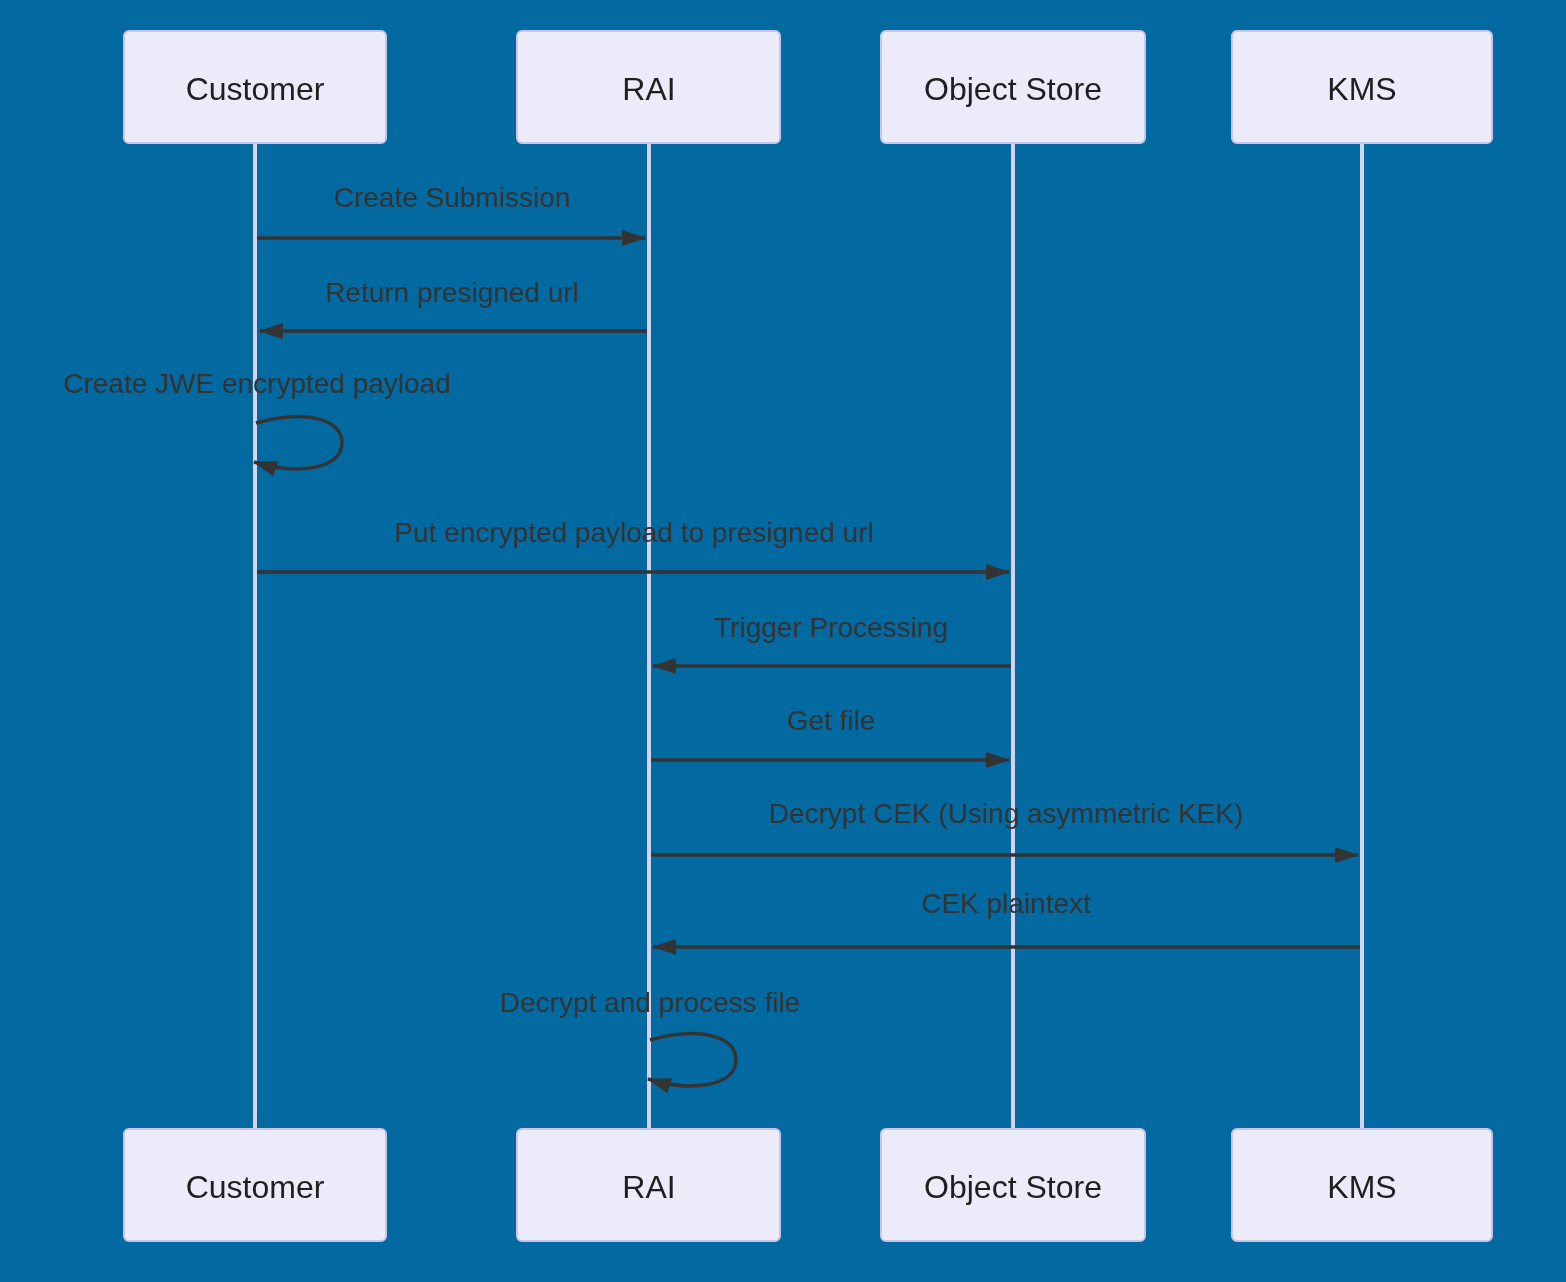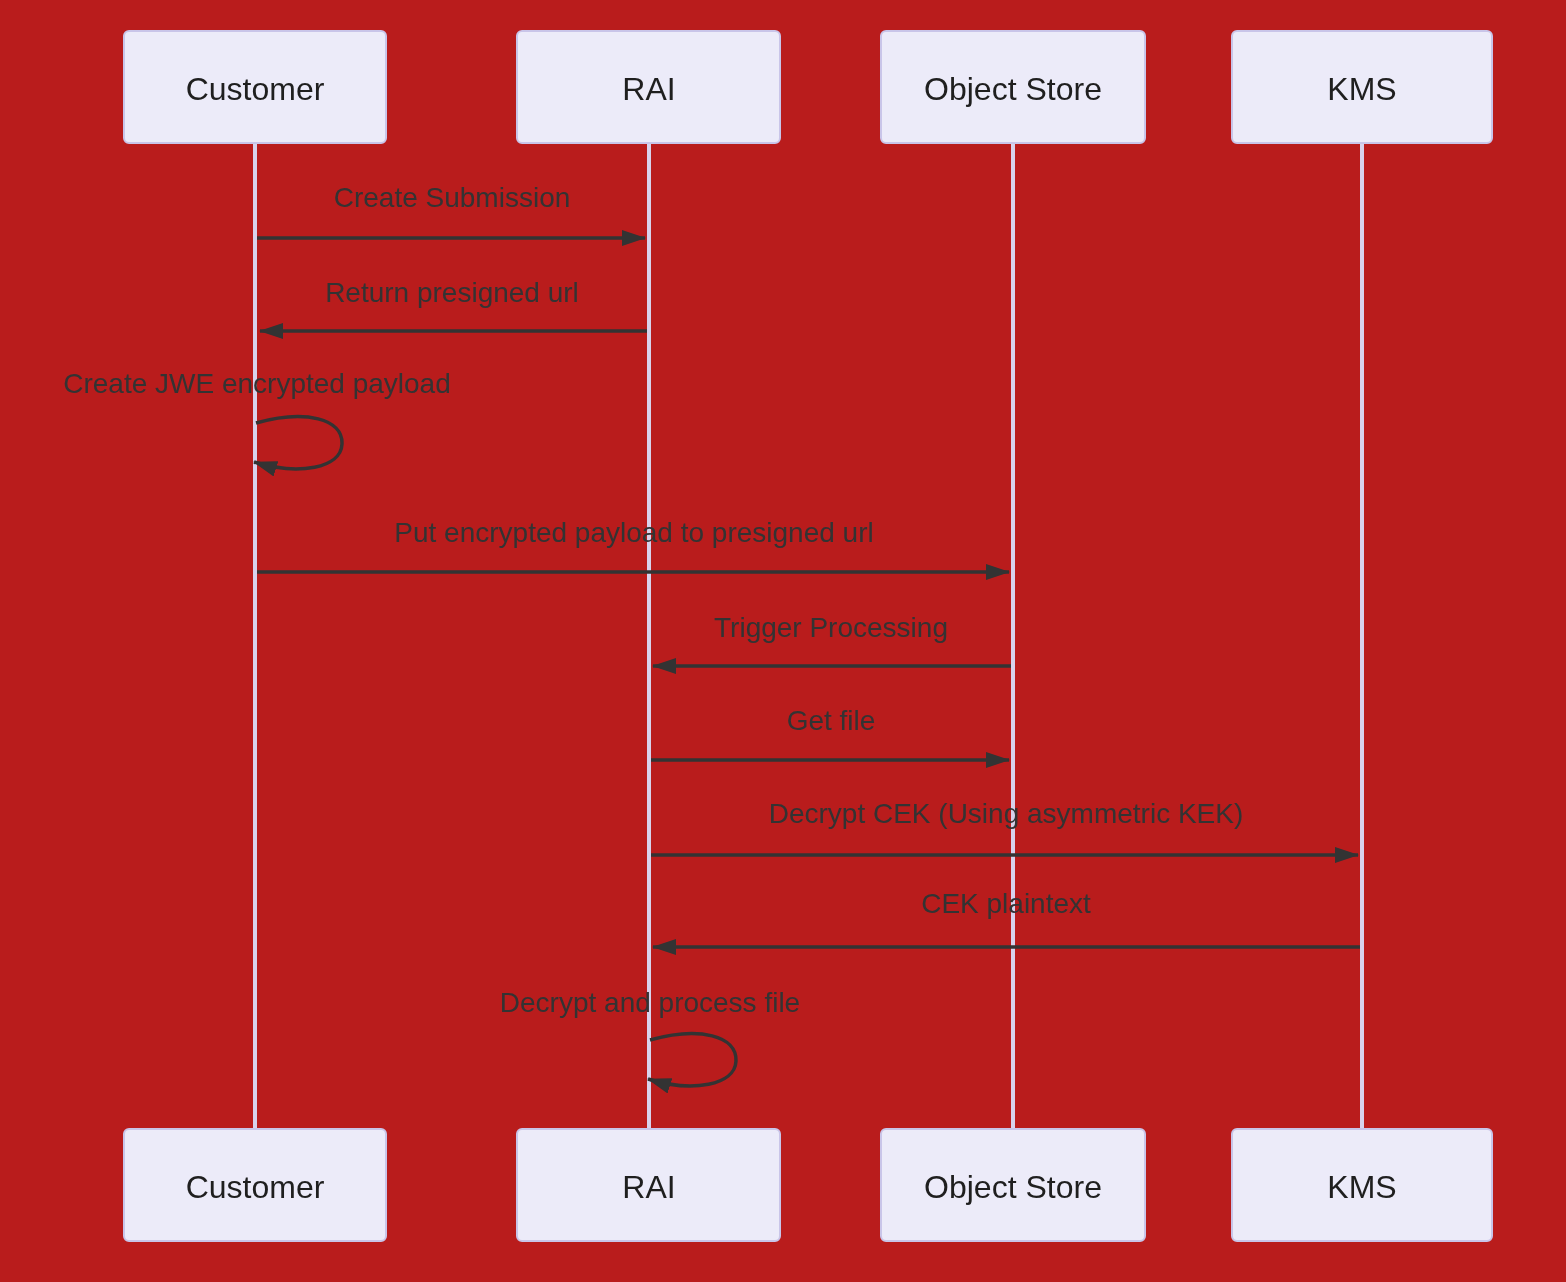--- a/index.html
+++ b/index.html
@@ -4,21 +4,21 @@
 <style>
   html, body {
     margin: 0;
     padding: 0;
     background: #ffffff;
   }
   .canvas {
     position: relative;
     width: 1566px;
     height: 1282px;
-    background: #b91c1c;
+    background: #0369a1;
     overflow: hidden;
   }
   svg { display: block; }
   .actor-box {
     fill: #ECEBF9;
     stroke: #C9C5E9;
     stroke-width: 2;
   }
   .actor-label {
     font-family: "Liberation Sans", sans-serif;

